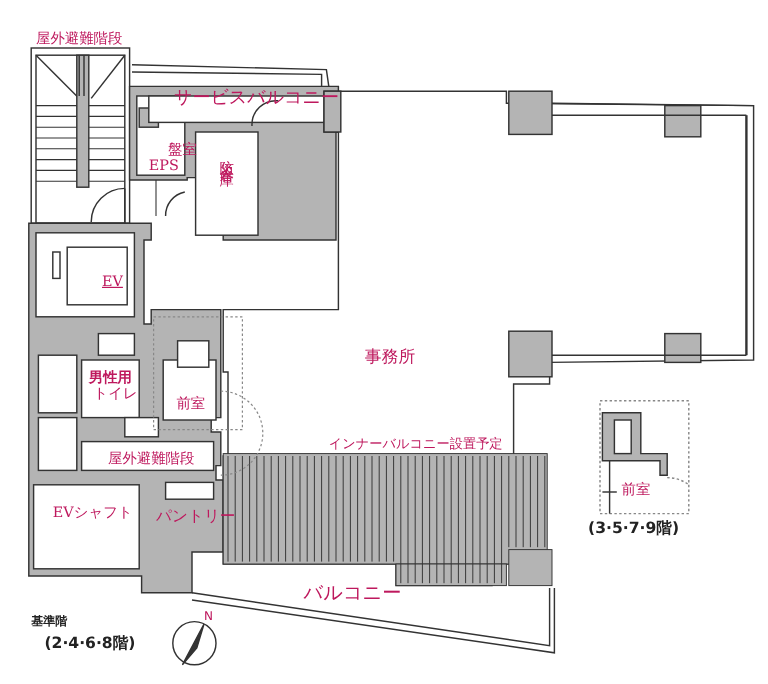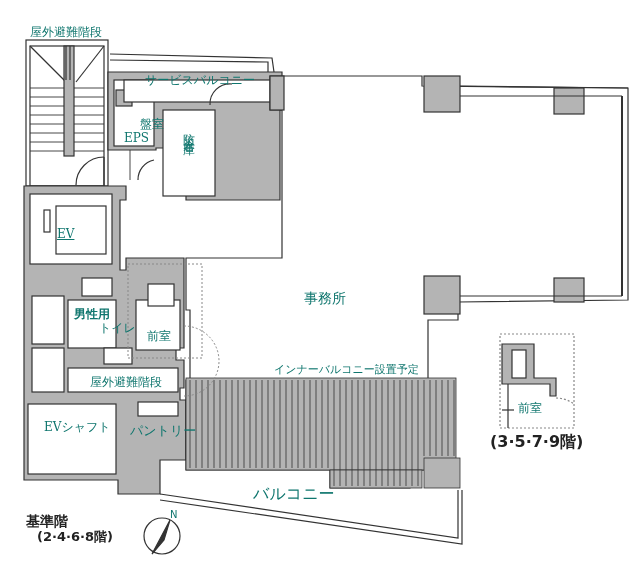--- a/index.html
+++ b/index.html
@@ -1,18 +1,18 @@
 <!DOCTYPE html>
 <html><head>
 <meta charset="utf-8">
 <style>
   html,body{margin:0;padding:0;background:#ffffff;}
   body{width:640px;height:570px;position:relative;overflow:hidden;font-family:"DejaVu Serif",serif;}
   svg{position:absolute;left:0;top:0;}
-  .lbl{position:absolute;color:#0f766e;font-family:"DejaVu Serif",serif;font-size:12px;white-space:nowrap;line-height:1;}
+  .lbl{position:absolute;color:#be185d;font-family:"DejaVu Serif",serif;font-size:12px;white-space:nowrap;line-height:1;}
   .lbl-sans{font-family:"DejaVu Sans",sans-serif;}
   .bold{font-weight:bold;color:#222;font-family:"DejaVu Sans",sans-serif;}
   .vert{writing-mode:vertical-rl;letter-spacing:3px;}
 </style>
 </head>
 <body>
 
 <svg width="640" height="570" viewBox="0 0 640 570">
 
   <g stroke="#333" fill="none" stroke-width="1.2">
@@ -167,31 +167,31 @@
     <path d="M556 398 A30 30 0 0 1 574 404" fill="none" stroke="#888" stroke-dasharray="2,2"></path>
   </g>
 
   <g stroke="#333" stroke-width="1.2" fill="none">
     <circle cx="162" cy="536" r="18"></circle>
     <polygon points="152,554 170,520 164,540" fill="#333"></polygon>
   </g>
 </svg>
 
 <div class="lbl" style="left:30px;top:26px;">屋外避難階段</div>
-<div class="lbl" style="left:145px;top:74px;font-size:12px;">サービスバルコニー</div>
+<div class="lbl" style="left:145px;top:74px;font-size:15px;">サービスバルコニー</div>
 <div class="lbl" style="left:140px;top:118px;">盤室</div>
 <div class="lbl" style="left:124px;top:132px;">EPS</div>
 <div class="lbl vert" style="left:183px;top:124px;">防災倉庫</div>
-<div class="lbl" style="left:57px;top:228px;text-decoration:underline;">EV</div>
+<div class="lbl" style="left:85px;top:228px;text-decoration:underline;">EV</div>
 <div class="lbl" style="left:304px;top:291px;font-size:14px;">事務所</div>
 <div class="lbl" style="left:74px;top:308px;font-weight:bold;">男性用</div>
-<div class="lbl" style="left:78px;top:322px;margin-left:21px;">トイレ</div>
+<div class="lbl" style="left:78px;top:322px;">トイレ</div>
 <div class="lbl" style="left:147px;top:330px;">前室</div>
 <div class="lbl" style="left:90px;top:376px;">屋外避難階段</div>
 <div class="lbl" style="left:240px;top:364px;font-size:11px;margin-left:34px;">インナーバルコニー設置予定</div>
 <div class="lbl" style="left:44px;top:421px;">EVシャフト</div>
 <div class="lbl" style="left:130px;top:424px;font-size:13px;">パントリー</div>
 <div class="lbl" style="left:253px;top:486px;font-size:16px;">バルコニー</div>
 <div class="lbl" style="left:518px;top:402px;">前室</div>
-<div class="lbl bold" style="left:490px;top:434px;font-size:16px;">(3·5·7·9階)</div>
-<div class="lbl bold" style="left:26px;top:514px;font-size:14px;">基準階</div>
+<div class="lbl bold" style="left:490px;top:434px;font-size:13px;">(3·5·7·9階)</div>
+<div class="lbl bold" style="left:26px;top:514px;font-size:10px;">基準階</div>
 <div class="lbl bold" style="left:37px;top:530px;font-size:13px;">(2·4·6·8階)</div>
 <div class="lbl lbl-sans" style="left:170px;top:510px;font-size:10px;">N</div>
 
 </body></html>

